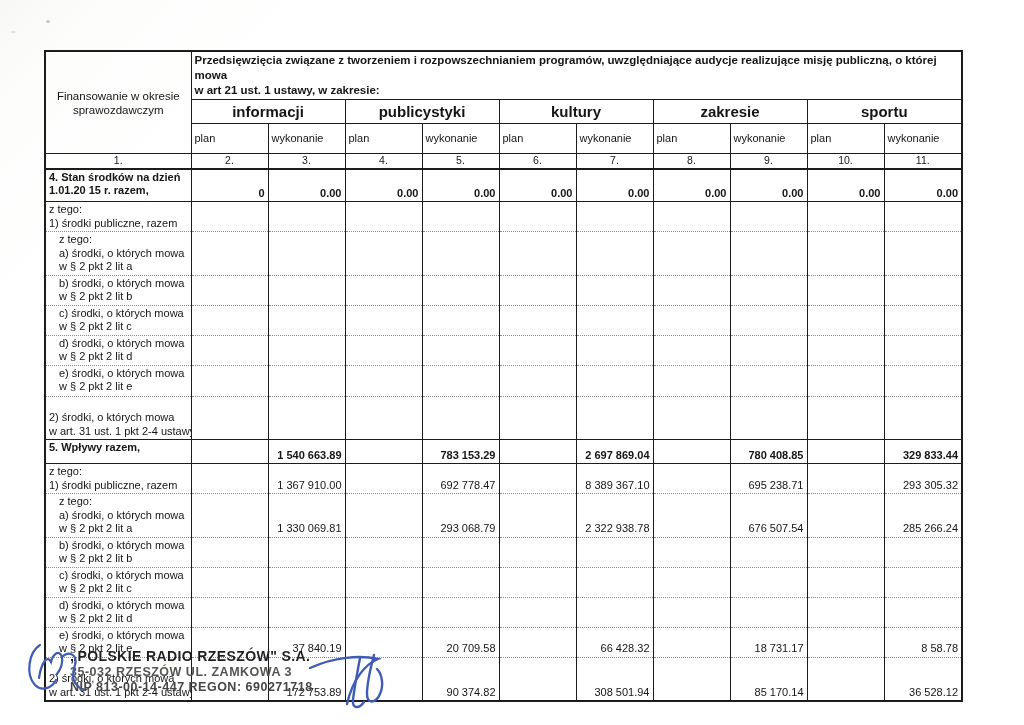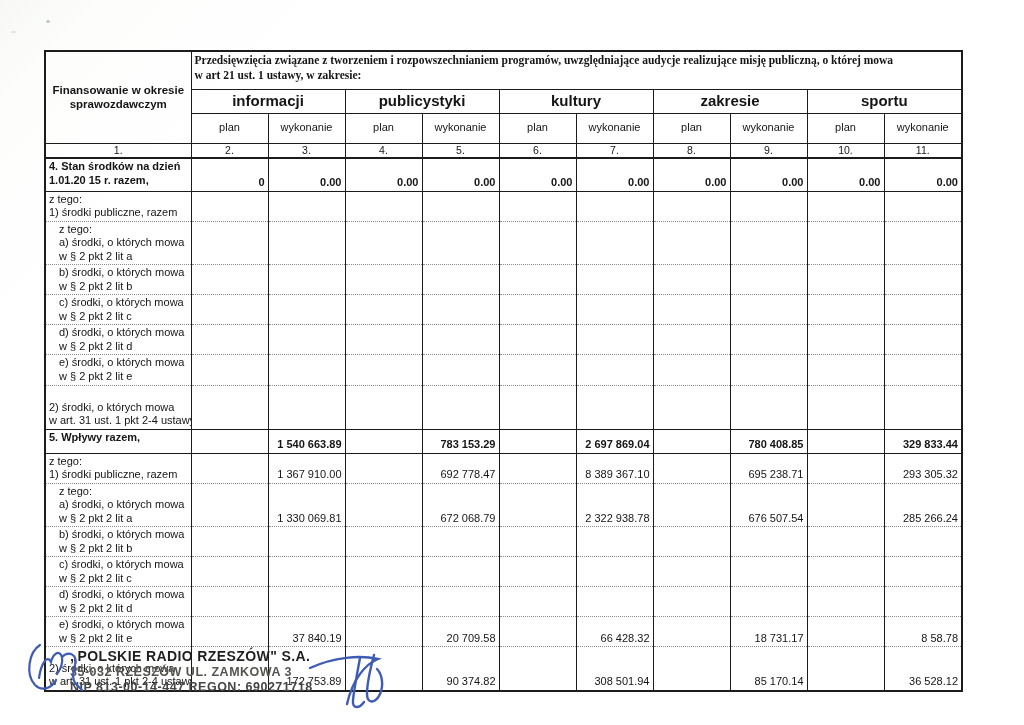--- a/index.html
+++ b/index.html
@@ -20,29 +20,28 @@
     font-size:11px;line-height:13.5px;color:#151515;
     border:2px solid #1c1c1c;
   }
   table.fin td, table.fin th{
     border-left:1.5px solid #1c1c1c;border-right:1.5px solid #1c1c1c;
     padding:1px 3px;overflow:hidden;
   }
   
   thead td, thead th{border-bottom:1.5px solid #1c1c1c;border-top:1.5px solid #1c1c1c;}
   th.corner{
-    font-weight:bold;text-align:center;vertical-align:middle;font-size:11.5px;line-height:14px;
+    font-weight:normal;text-align:center;vertical-align:middle;font-size:11.5px;line-height:14px;
   }
   td.main-header{
     font-weight:bold;text-align:left;vertical-align:top;font-size:11.5px;line-height:15px;
     padding:3px 6px;
-    font-family:Liberation Serif, serif;
   }
   td.cat{font-weight:bold;text-align:center;vertical-align:middle;font-size:15px;}
-  td.sub{text-align:center;vertical-align:middle;font-size:11px;}
+  td.sub{vertical-align:middle;font-size:11px;}
   tr.numbers td{border-bottom:2px solid #1c1c1c;text-align:center;font-size:10.5px;padding:0 2px;}
 
   
   tbody td{vertical-align:bottom;}
   td.label-cell{text-align:left;padding:1px 3px 2px 3px;vertical-align:top;}
   td.label-cell div{white-space:nowrap;}
   td.label-cell.indent div{padding-left:10px;}
   td.value-cell{text-align:right;padding:1px 4px 2px 1px;}
   tr.bold td{font-weight:bold;}
   tr.bb-solid td{border-bottom:1.6px solid #1c1c1c;}
@@ -282,21 +281,21 @@
       </tr>
       <tr class="bb-dotted" style="height: 41px;">
         <td class="label-cell indent">
           <div>z tego:</div>
           <div>a) środki, o których mowa</div>
           <div>w § 2 pkt 2 lit a</div>
         </td>
         <td class="value-cell"></td>
         <td class="value-cell">1 330 069.81</td>
         <td class="value-cell"></td>
-        <td class="value-cell">672 068.79</td>
+        <td class="value-cell">293 068.79</td>
         <td class="value-cell"></td>
         <td class="value-cell">2 322 938.78</td>
         <td class="value-cell"></td>
         <td class="value-cell">676 507.54</td>
         <td class="value-cell"></td>
         <td class="value-cell">285 266.24</td>
       </tr>
       <tr class="bb-dotted" style="height: 28px;">
         <td class="label-cell indent">
           <div>b) środki, o których mowa</div>

